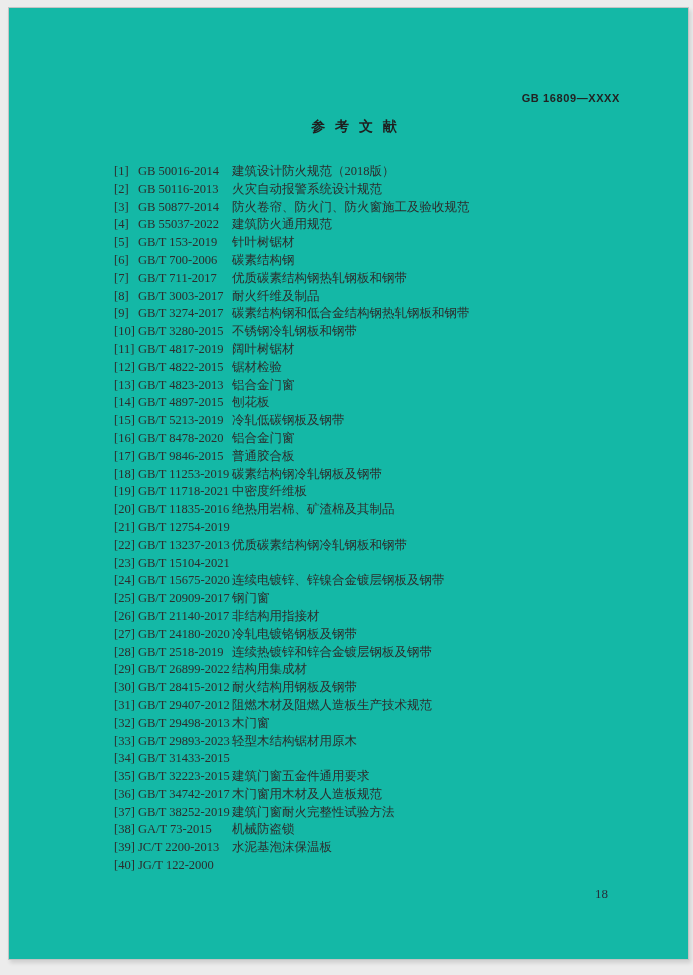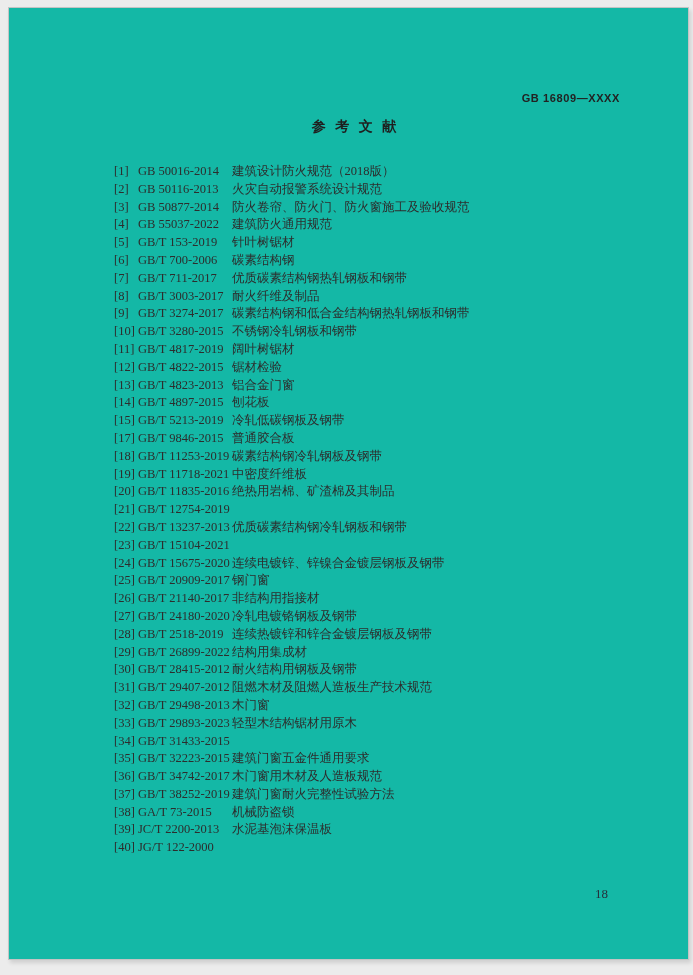--- a/index.html
+++ b/index.html
@@ -28,21 +28,21 @@
   }
   .doc-title {
     position: absolute;
     top: 110px; left: 0; width: 100%;
     text-align: center;
     text-indent: 14px;
     font-size: 14px;
     font-weight: bold;
     letter-spacing: 3px;
     color: #1f1f1f;
-    font-family: Liberation Serif, serif;
+    font-family: Liberation Sans, sans-serif;
   }
   .ref-list {
     position: absolute;
     top: 155px; left: 105px; right: 14px;
   }
   .ref-row {
     display: flex;
     align-items: baseline;
     line-height: 17.8px;
     height: 17.8px;
@@ -154,20 +154,25 @@
         <span class="ref-code">GB/T 4897-2015</span>
         <span class="ref-title">刨花板</span>
       </div>
 
       <div class="ref-row">
         <span class="ref-num">[15]</span>
         <span class="ref-code">GB/T 5213-2019</span>
         <span class="ref-title">冷轧低碳钢板及钢带</span>
       </div>
 
+      <div class="ref-row">
+        <span class="ref-num">[16]</span>
+        <span class="ref-code">GB/T 8478-2020</span>
+        <span class="ref-title">铝合金门窗</span>
+      </div>
 
       <div class="ref-row">
         <span class="ref-num">[17]</span>
         <span class="ref-code">GB/T 9846-2015</span>
         <span class="ref-title">普通胶合板</span>
       </div>
 
       <div class="ref-row">
         <span class="ref-num">[18]</span>
         <span class="ref-code">GB/T 11253-2019</span>

